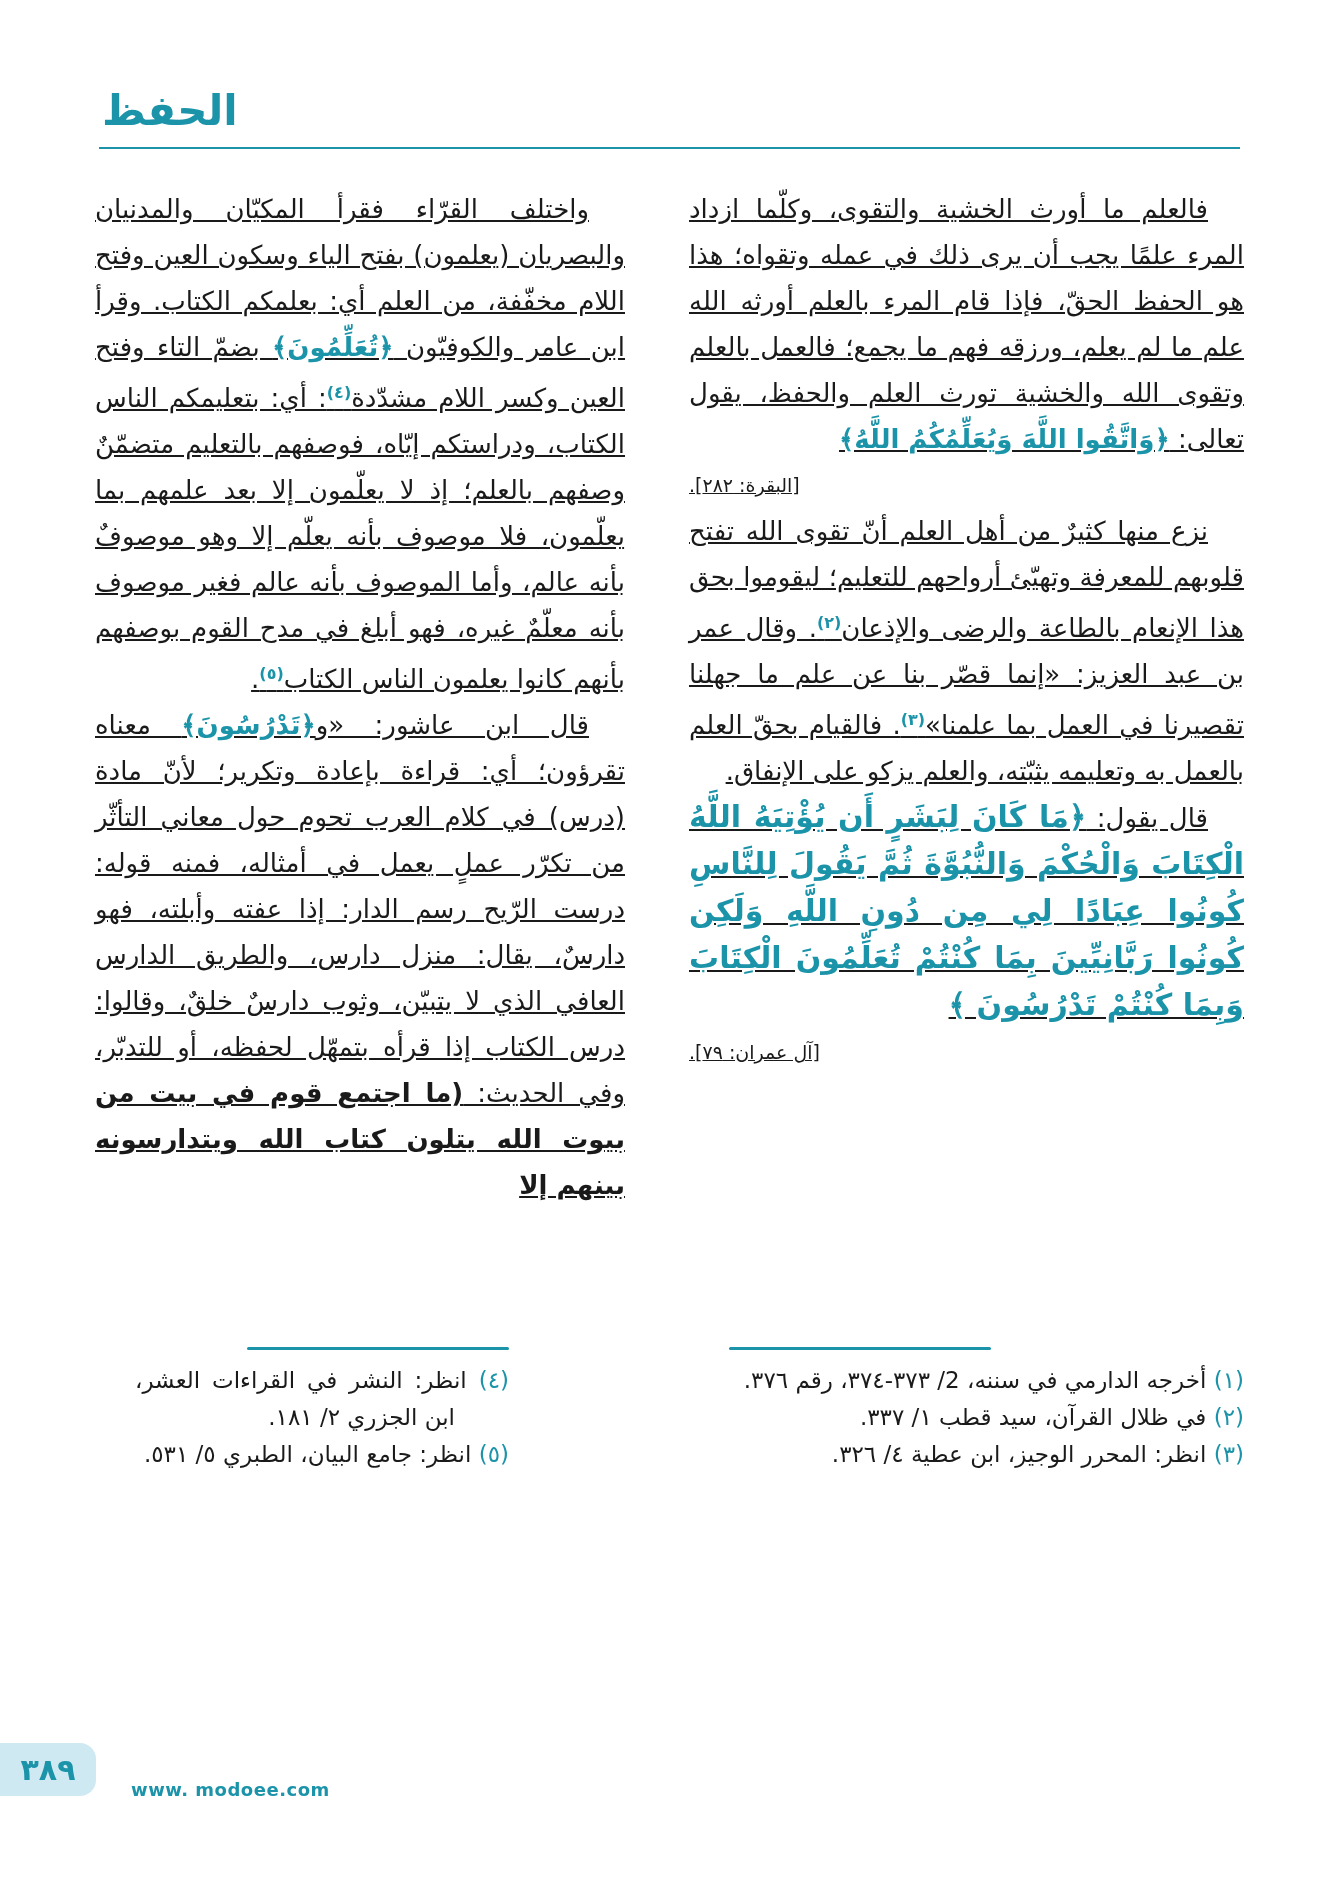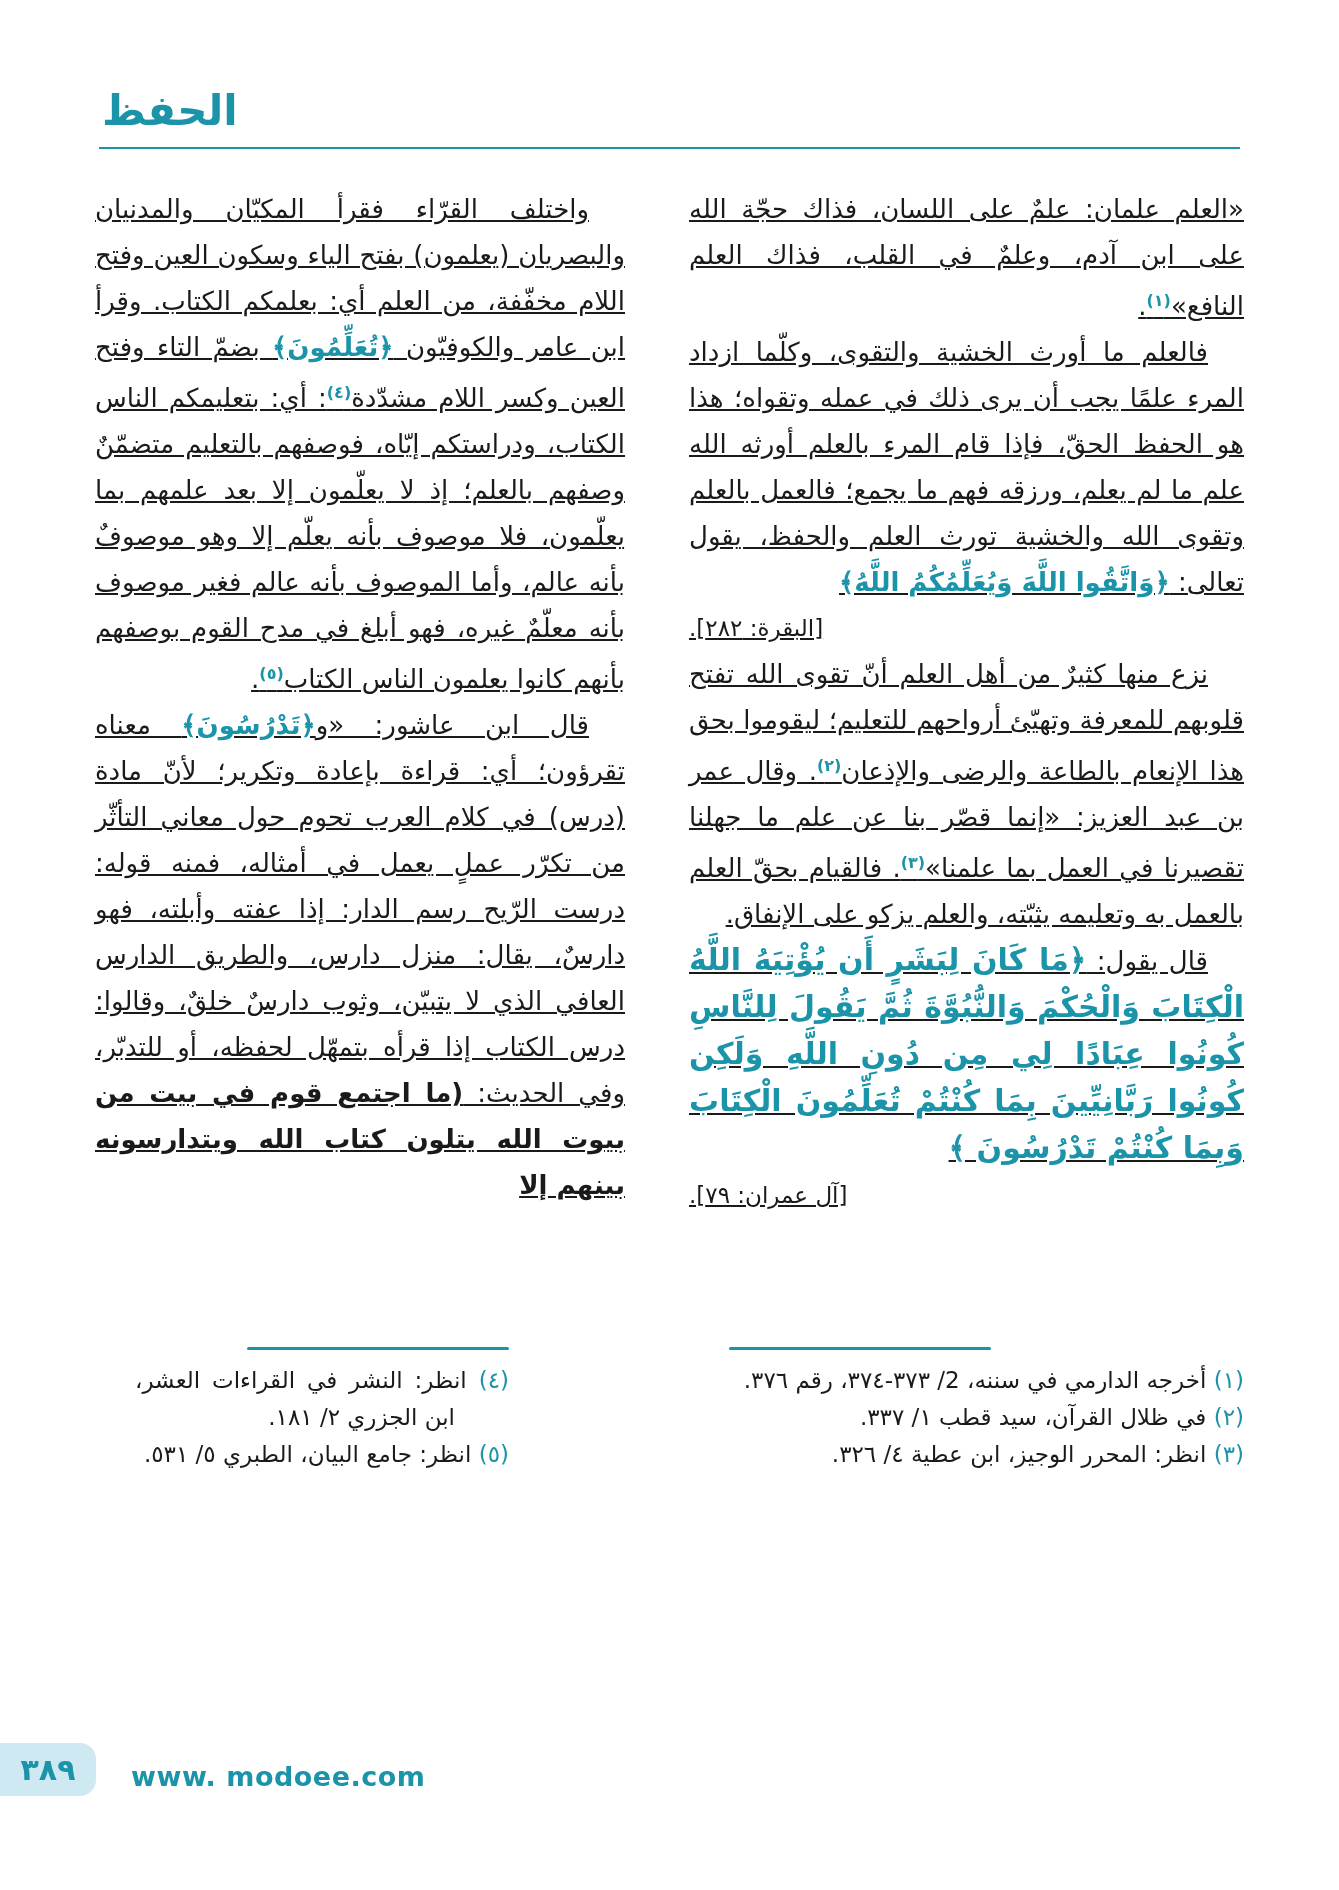--- a/index.html
+++ b/index.html
@@ -28,21 +28,21 @@
   }
   .content{
     position:absolute;top:186px;left:95px;width:1149px;height:1289px;
     display:flex;gap:64px;
   }
   .col{position:relative;height:100%;text-decoration:underline;}
   .col-right{width:555px;}
   .col-left{width:530px;}
   .para{font-size:26px;line-height:46px;text-align:justify;}
   .para.indent{text-indent:36px;}
-  .vref{font-size:23px;line-height:46px;text-align:left;}
+  .vref{font-size:19px;line-height:46px;text-align:left;}
   .seg-normal{}
   .seg-bold{font-weight:bold;}
   .seg-quran{color:var(--accent);font-weight:bold;}
   .seg-quran-big{color:var(--accent);font-weight:bold;font-size:30px;}
   .seg-ref{color:var(--accent);font-size:16px;font-weight:bold;vertical-align:9px;}
   .footnotes{
     position:absolute;bottom:2px;left:0;right:0;
     font-size:23px;line-height:37px;margin-left:40px;
   }
   .col-left .footnotes{right:116px;}
@@ -53,39 +53,38 @@
   .col-right .fn-rule{margin-right:auto;} 
   .fn{padding-right:54px;text-indent:-54px;text-align:justify;}
   .fn-marker{color:var(--accent);}
   .page-pill{
     position:absolute;left:0;bottom:72px;width:96px;height:53px;
     background:var(--pill-bg);border-radius:0 16px 16px 0;
     display:flex;align-items:center;justify-content:center;
     color:var(--accent);font-size:30px;font-weight:bold;
   }
   .website{
-    position:absolute;left:131px;bottom:76px;
-    direction:ltr;color:var(--accent);font-size:27px;font-weight:bold;
+    position:absolute;left:131px;bottom:68px;
+    direction:ltr;color:var(--accent);font-size:18px;font-weight:bold;
     letter-spacing:0.5px;text-decoration:none;cursor:pointer;
   }
 </style>
 </head>
 <body>
 
 <div class="page">
 
   <div class="chapter-title">الحفظ</div>
 
   <div class="header-rule"></div>
 
   <div class="content">
 
     <div class="col col-right">
       <div class="blocks">
-          <p class="para"><span class="seg-normal">«العلم علمان: علمٌ على اللسان، فذاك حجّة الله على ابن آدم، وعلمٌ في القلب، فذاك العلم النافع»</span><span class="seg-ref">(١)</span><span class="seg-normal">.</span></p>
           <p class="para indent"><span class="seg-normal">فالعلم ما أورث الخشية والتقوى، وكلّما ازداد المرء علمًا يجب أن يرى ذلك في عمله وتقواه؛ هذا هو الحفظ الحقّ، فإذا قام المرء بالعلم أورثه الله علم ما لم يعلم، ورزقه فهم ما يجمع؛ فالعمل بالعلم وتقوى الله والخشية تورث العلم والحفظ، يقول تعالى: </span><span class="seg-quran">﴿وَاتَّقُوا اللَّهَ وَيُعَلِّمُكُمُ اللَّهُ﴾</span></p>
           <p class="vref">[البقرة: ٢٨٢].</p>
           <p class="para indent"><span class="seg-normal">نزع منها كثيرٌ من أهل العلم أنّ تقوى الله تفتح قلوبهم للمعرفة وتهيّئ أرواحهم للتعليم؛ ليقوموا بحق هذا الإنعام بالطاعة والرضى والإذعان</span><span class="seg-ref">(٢)</span><span class="seg-normal">. وقال عمر بن عبد العزيز: «إنما قصّر بنا عن علم ما جهلنا تقصيرنا في العمل بما علمنا»</span><span class="seg-ref">(٣)</span><span class="seg-normal">. فالقيام بحقّ العلم بالعمل به وتعليمه يثبّته، والعلم يزكو على الإنفاق.</span></p>
           <p class="para indent"><span class="seg-normal">قال يقول: </span><span class="seg-quran-big">﴿مَا كَانَ لِبَشَرٍ أَن يُؤْتِيَهُ اللَّهُ الْكِتَابَ وَالْحُكْمَ وَالنُّبُوَّةَ ثُمَّ يَقُولَ لِلنَّاسِ كُونُوا عِبَادًا لِي مِن دُونِ اللَّهِ وَلَكِن كُونُوا رَبَّانِيِّينَ بِمَا كُنْتُمْ تُعَلِّمُونَ الْكِتَابَ وَبِمَا كُنْتُمْ تَدْرُسُونَ ﴾</span></p>
           <p class="vref">[آل عمران: ٧٩].</p>
         </div>
       <div class="footnotes">
         <div class="fn-rule"></div>
         <div>
             <div class="fn"><span class="fn-marker">(١)</span><span class="fn-text"> أخرجه الدارمي في سننه، 2/ ٣٧٣-٣٧٤، رقم ٣٧٦.</span></div>

